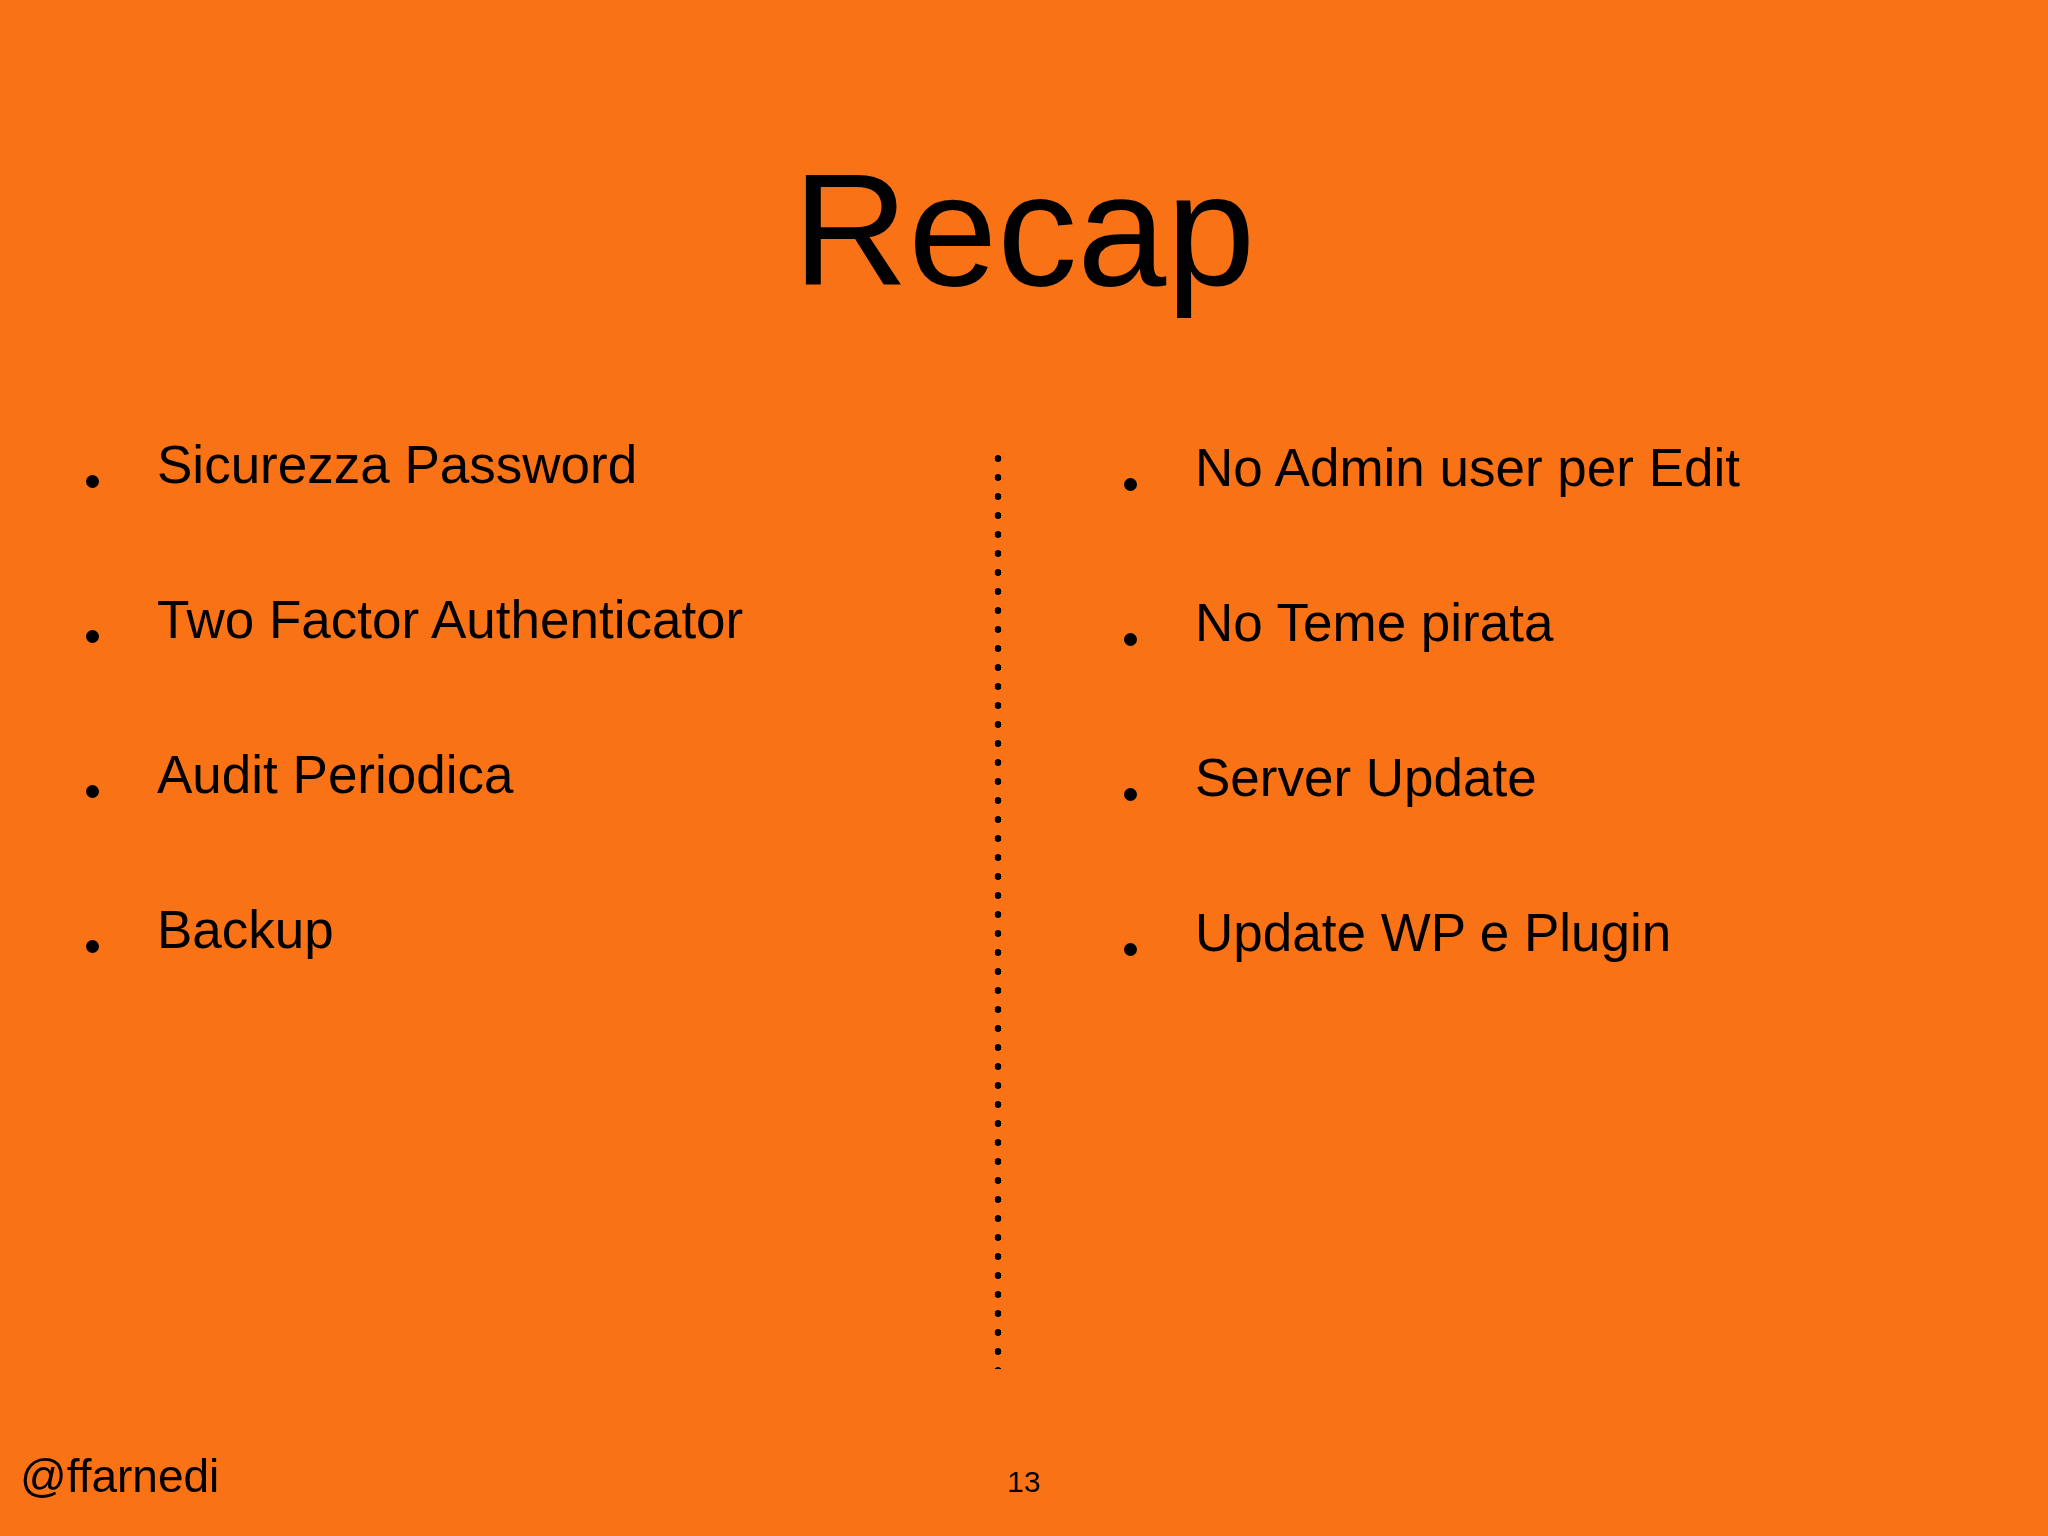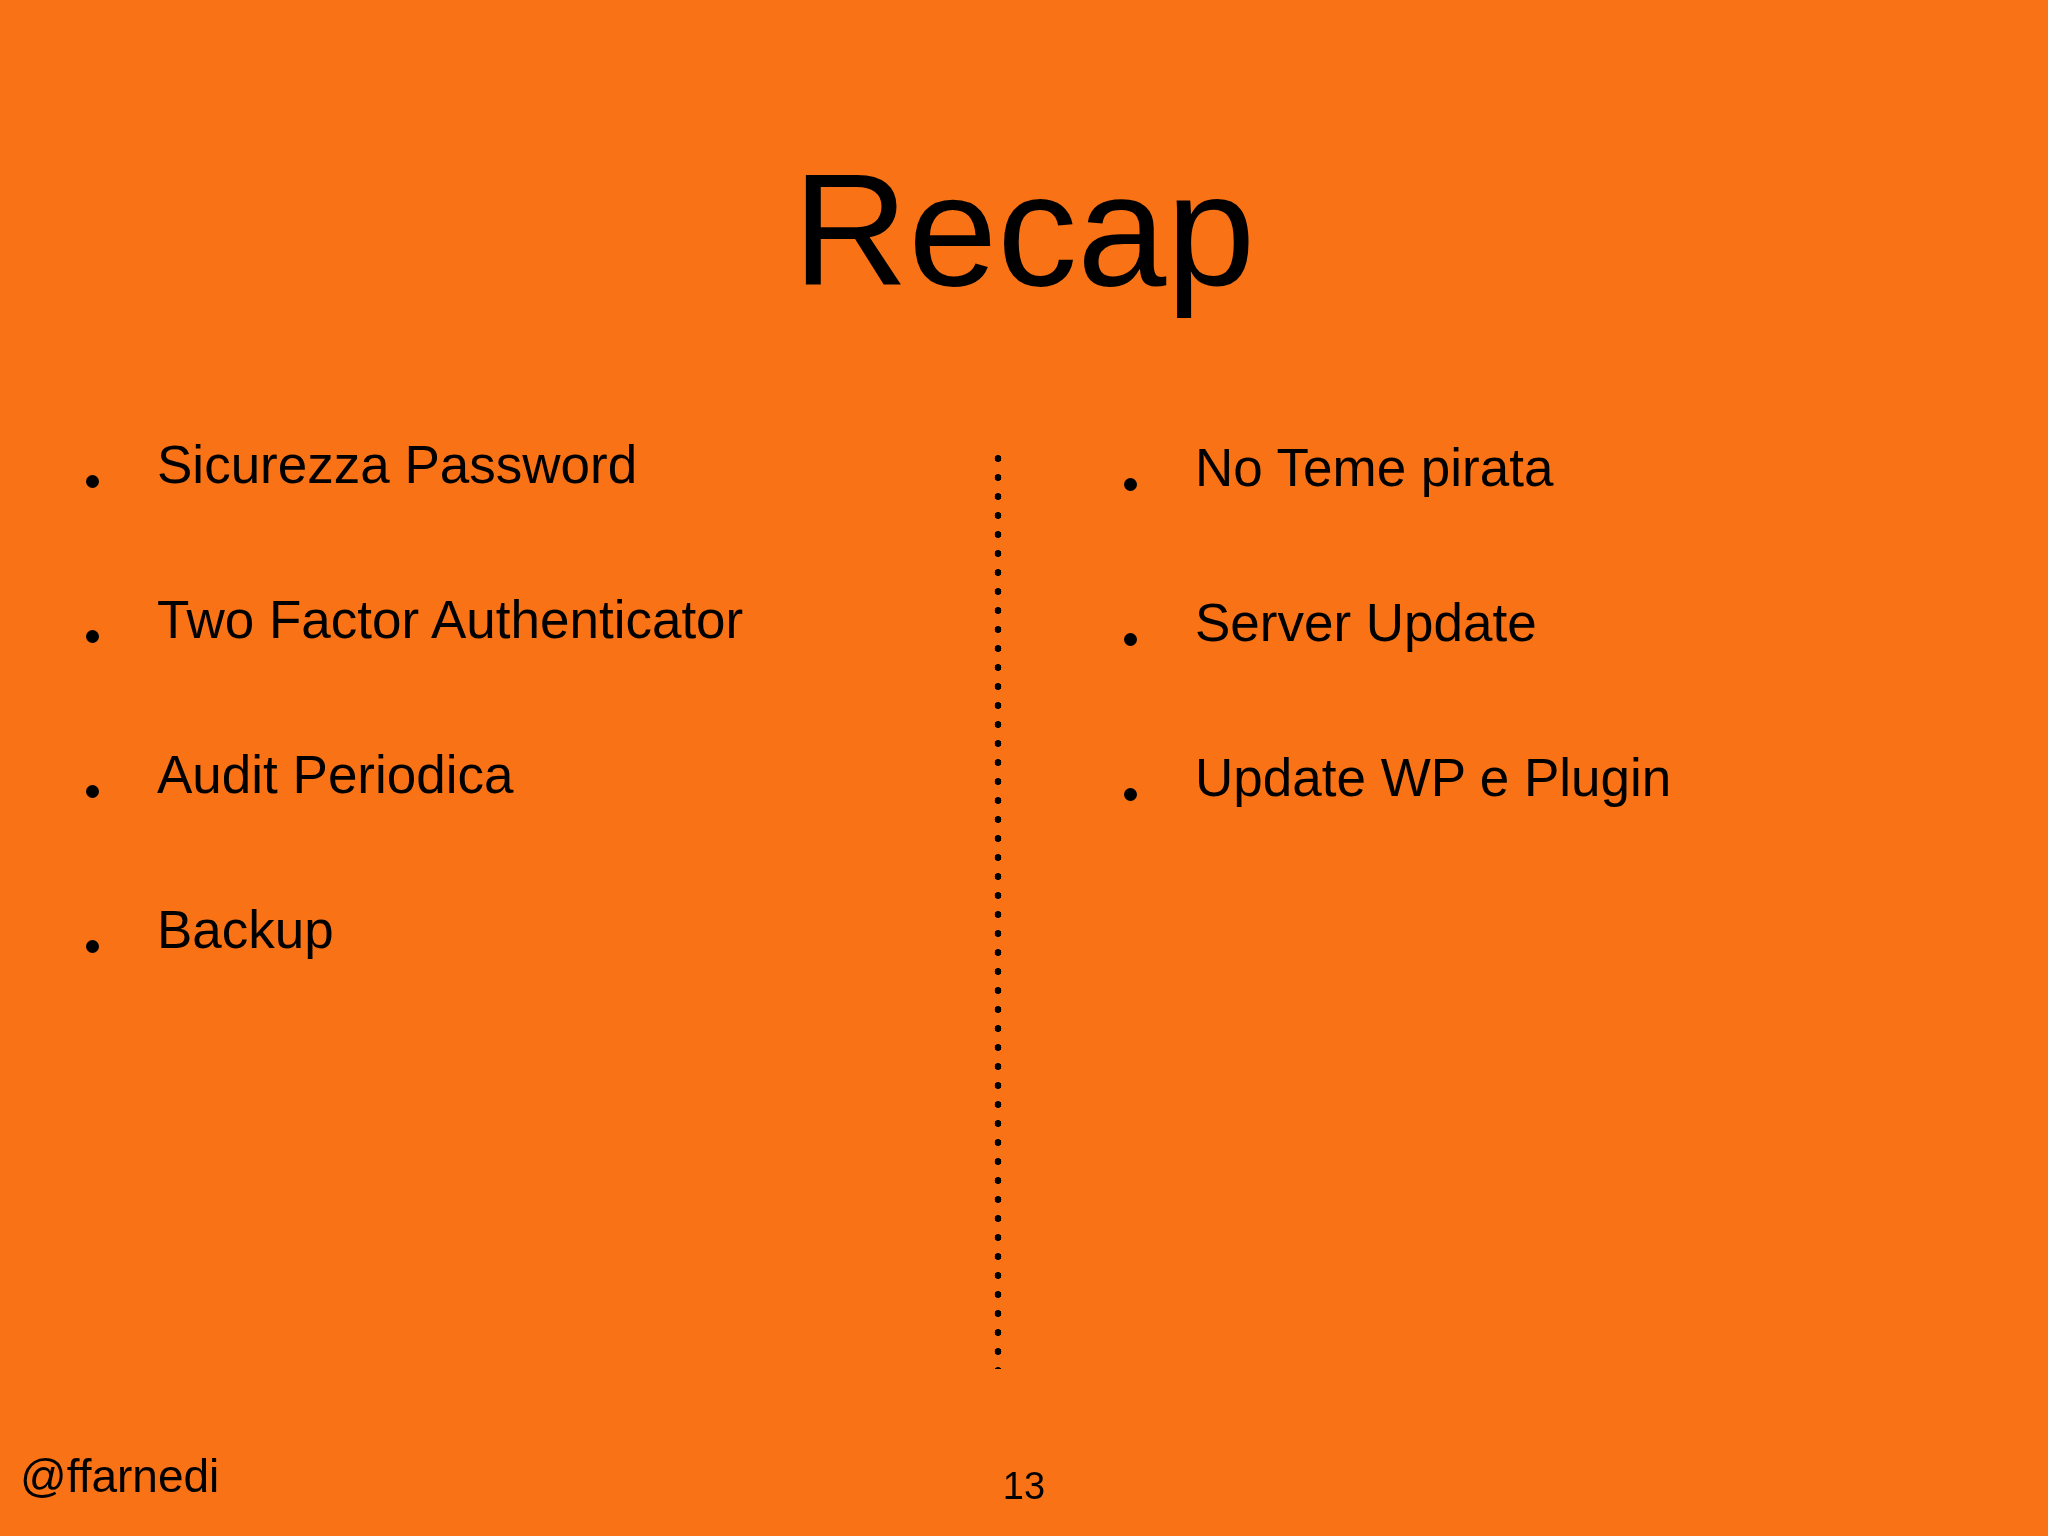--- a/index.html
+++ b/index.html
@@ -72,21 +72,21 @@
     top: 1453px;
     font-size: 46px;
     line-height: 1;
   }
   .page-number {
     position: absolute;
     left: 0;
     top: 1467px;
     width: 100%;
     text-align: center;
-    font-size: 38px;
+    font-size: 30px;
     line-height: 1;
   }
 </style>
 </head>
 <body>
 
 <div class="slide">
 
   <h1 class="title">Recap</h1>
 
@@ -107,20 +107,24 @@
       <span class="dot"></span>
       <span>Backup</span>
     </li>
   </ul>
 
   <div class="divider"></div>
 
   <ul class="bullets right">
     <li>
       <span class="dot"></span>
+      <span>No Admin user per Edit</span>
+    </li>
+    <li>
+      <span class="dot"></span>
       <span>No Teme pirata</span>
     </li>
     <li>
       <span class="dot"></span>
       <span>Server Update</span>
     </li>
     <li>
       <span class="dot"></span>
       <span>Update WP e Plugin</span>
     </li>

